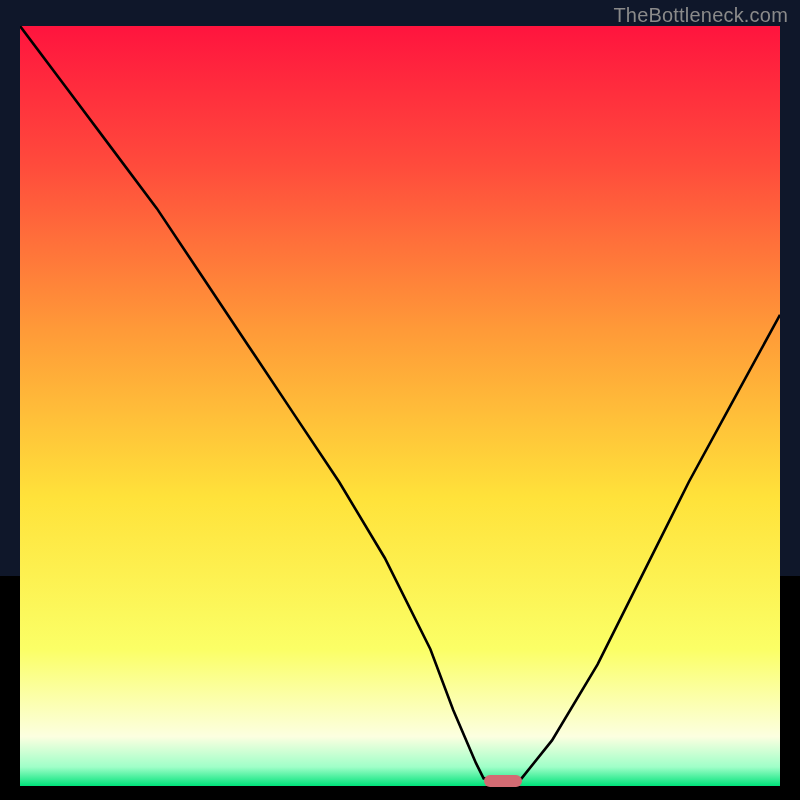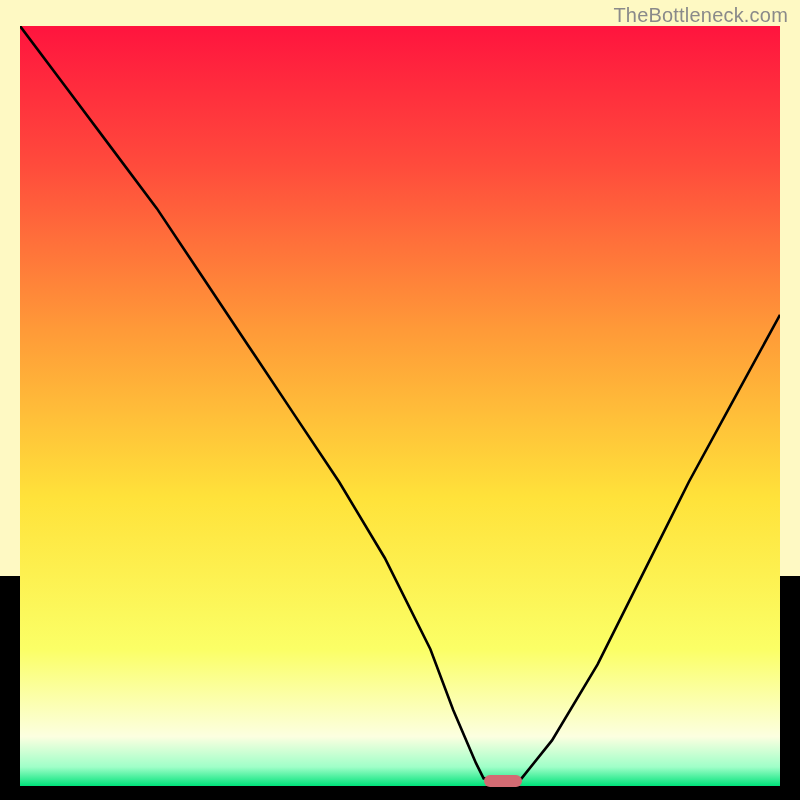--- a/index.html
+++ b/index.html
@@ -8,21 +8,21 @@
     width: 800px;
     height: 800px;
     background: #000;
     font-family: Arial, Helvetica, sans-serif;
     overflow: hidden;
   }
   .frame {
     position: relative;
     width: 800px;
     height: 576px;
-    background: #fef9c3;
+    background: #0f172a;
   }
   .watermark {
     position: absolute;
     top: 4px;
     right: 12px;
     color: #8a8a8a;
     font-size: 20px;
     font-weight: 400;
     letter-spacing: 0.2px;
     z-index: 20;

